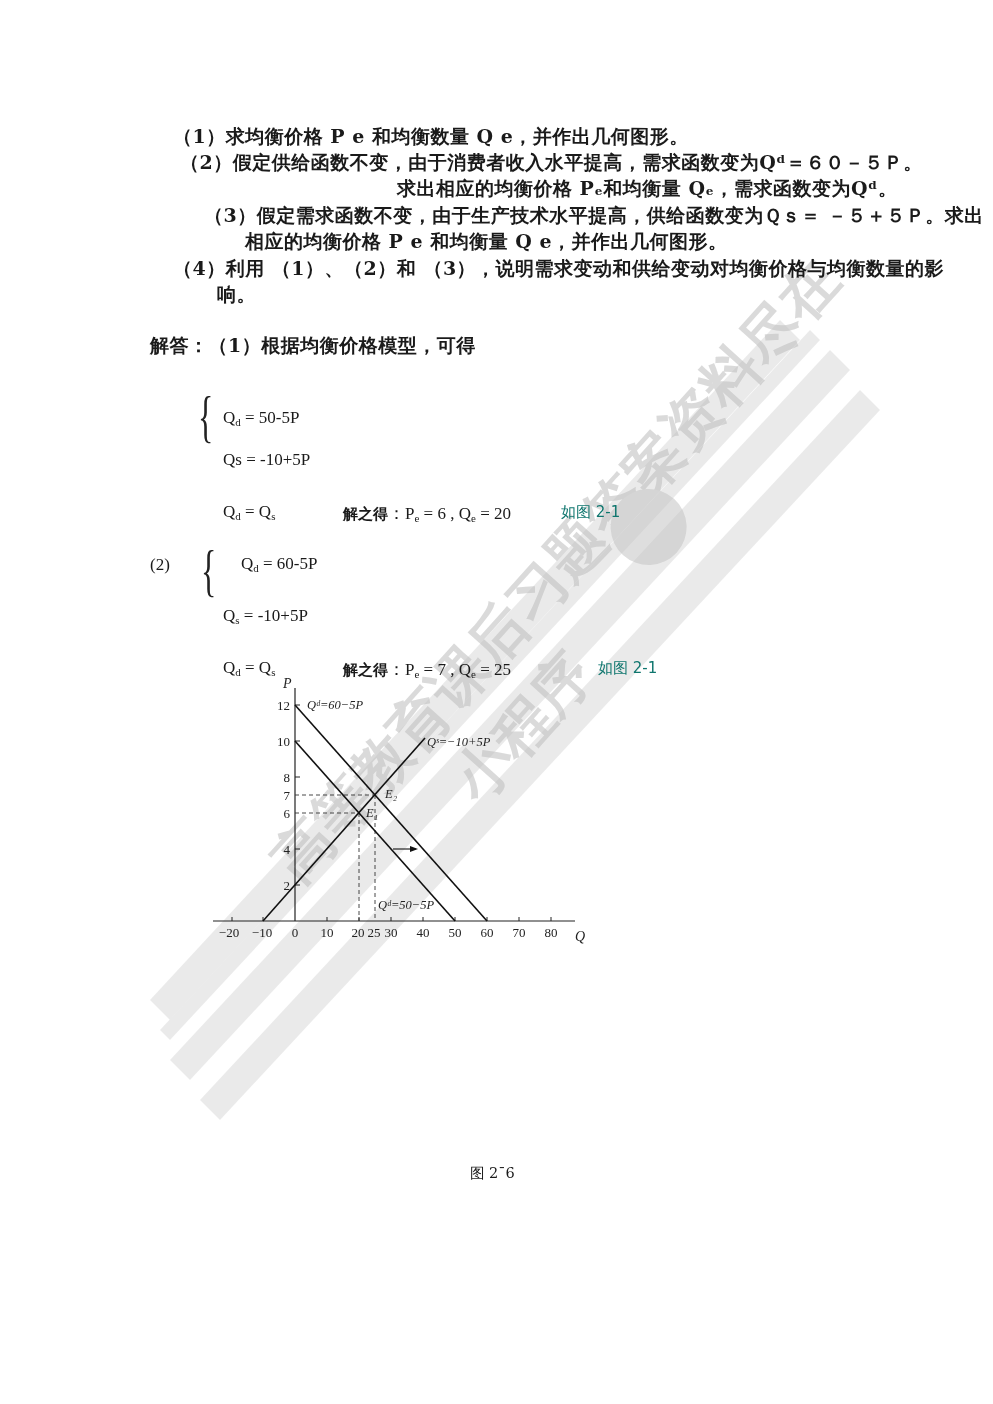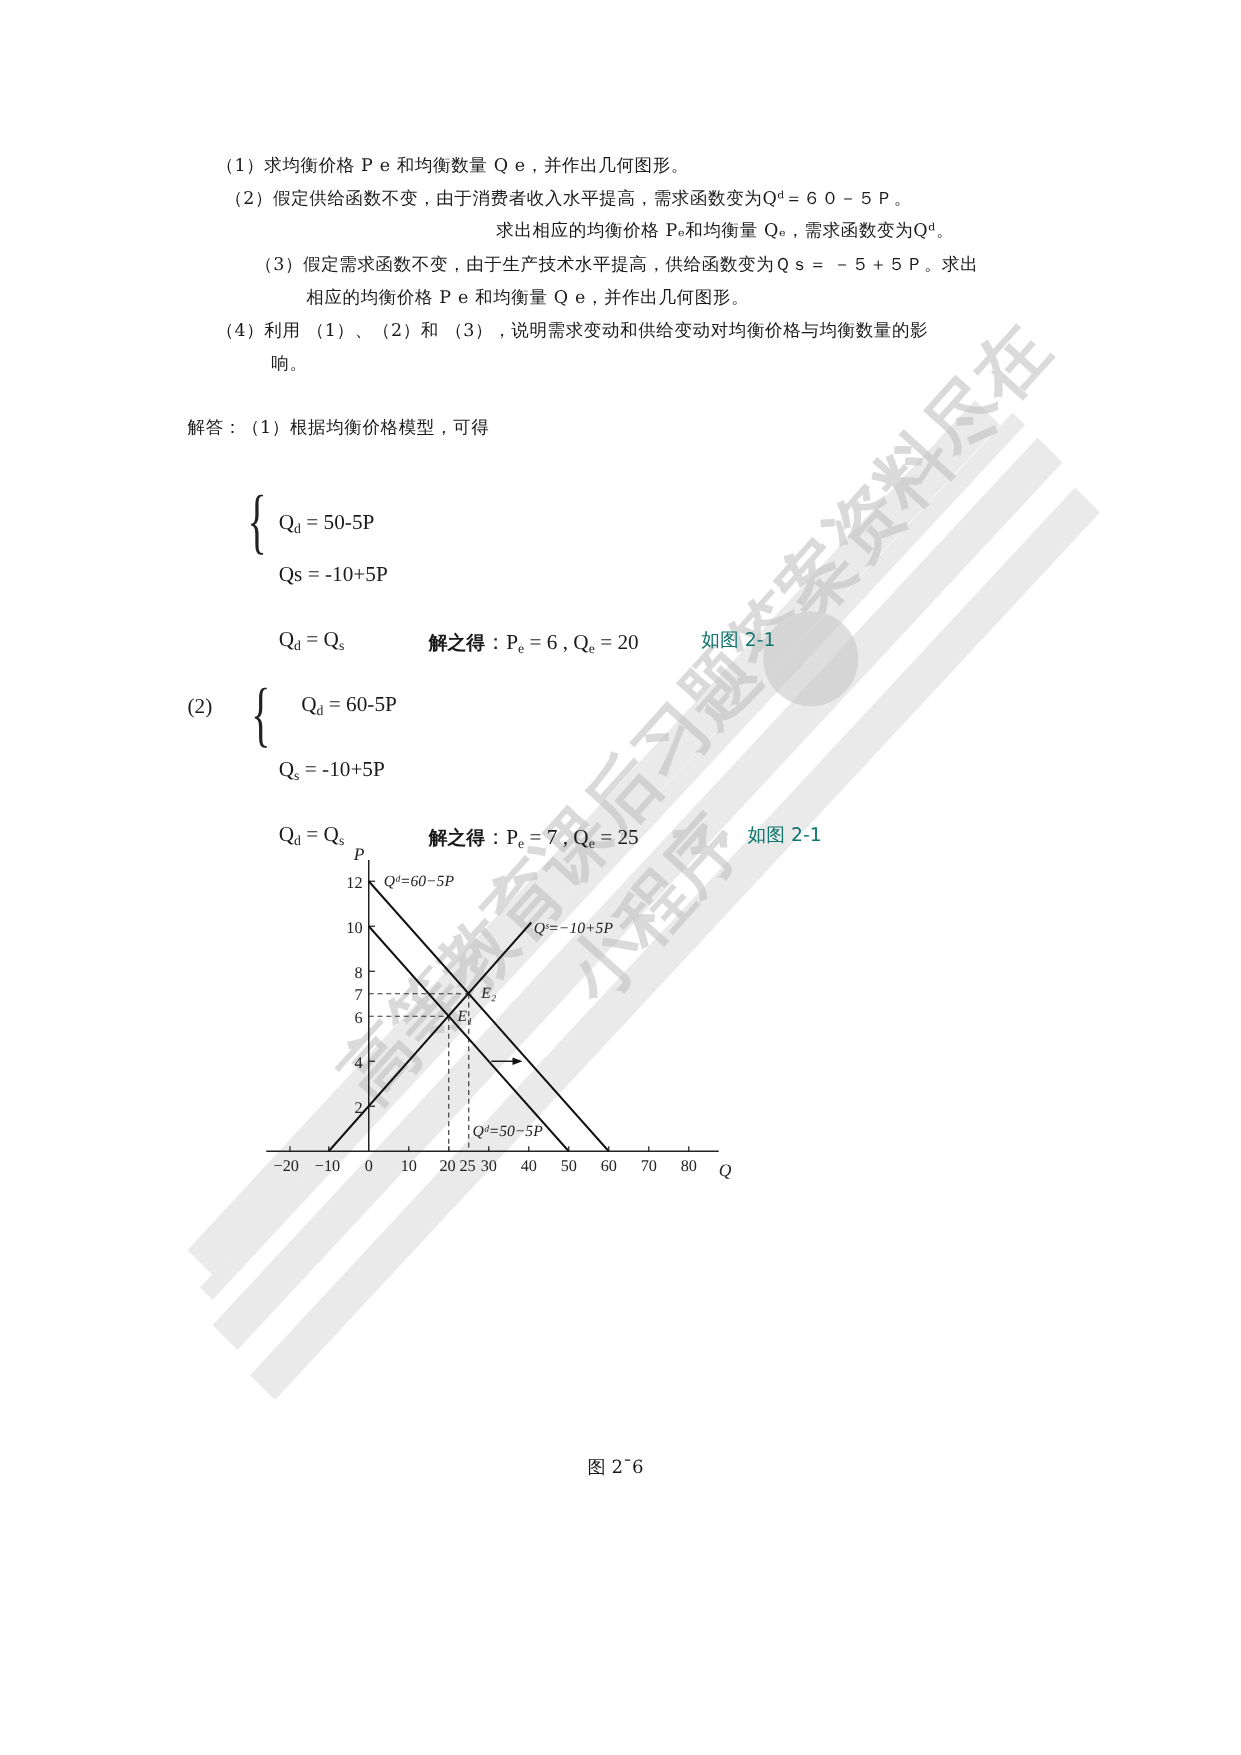--- a/index.html
+++ b/index.html
@@ -1,19 +1,19 @@
 <!DOCTYPE html>
 <html><head>
 <meta charset="utf-8">
 <style>
   html, body { margin:0; padding:0; }
   body { width:993px; height:1404px; background:#ffffff; position:relative; overflow:hidden;
          font-family: "DejaVu Serif", "Liberation Serif", serif; color:#1a1a1a; }
   .abs { position:absolute; white-space:nowrap; }
-  .q { font-size:14px; letter-spacing:0.5px; }
+  .q { font-size:19px; letter-spacing:0.5px;font-weight:bold; }
   .eq { font-family: "Liberation Serif", serif; font-size:17px; }
   .eq sub { font-size:11px; vertical-align:-3px; }
   .bold-cn { font-family: Liberation Serif, serif; font-weight:bold; font-size:15px; }
   .cn-grey { font-family: "DejaVu Sans", sans-serif; font-size:15px; color:#0f766e; }
   .brace { font-family:"Liberation Serif", serif; font-size:58px; line-height:58px; transform:scaleX(0.55); transform-origin:left top; color:#222; }
   .watermark { position:absolute; left:0; top:0; pointer-events:none; }
   .caption { font-size:14.5px; }
   svg text { font-family:"Liberation Serif", serif; }
 </style>
 </head>

